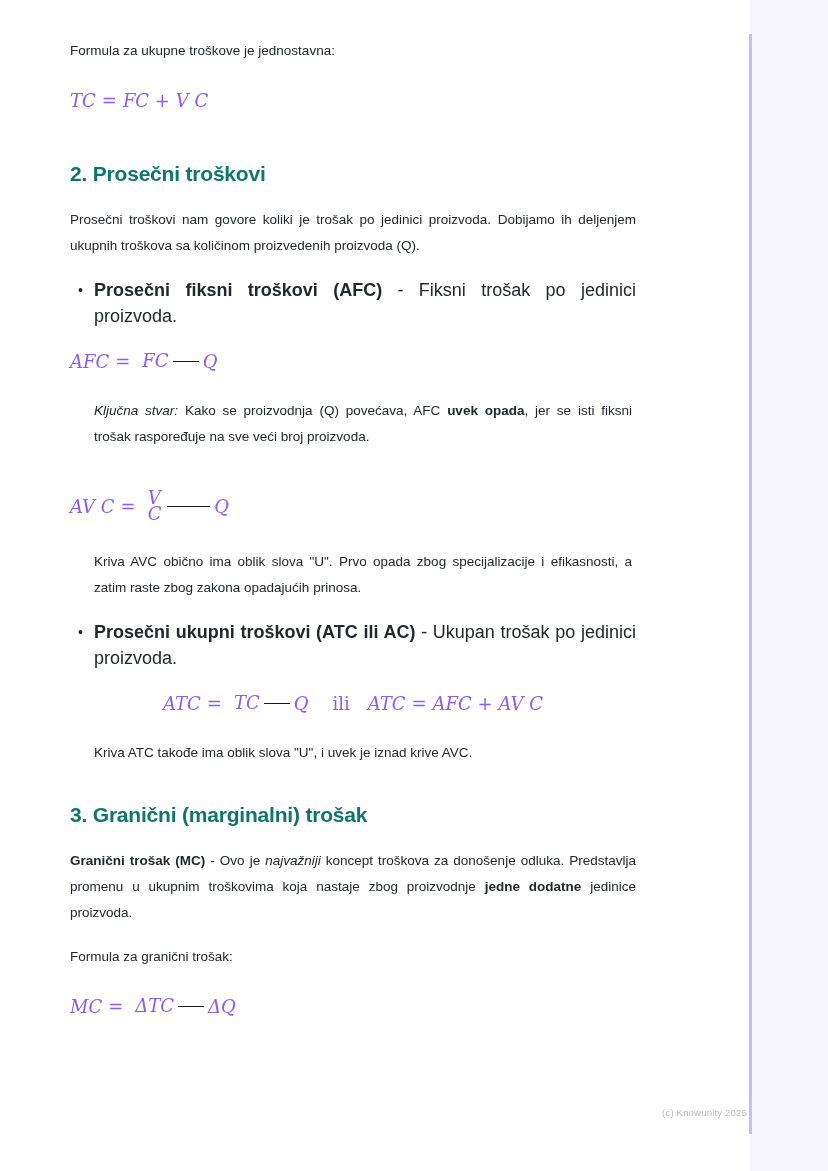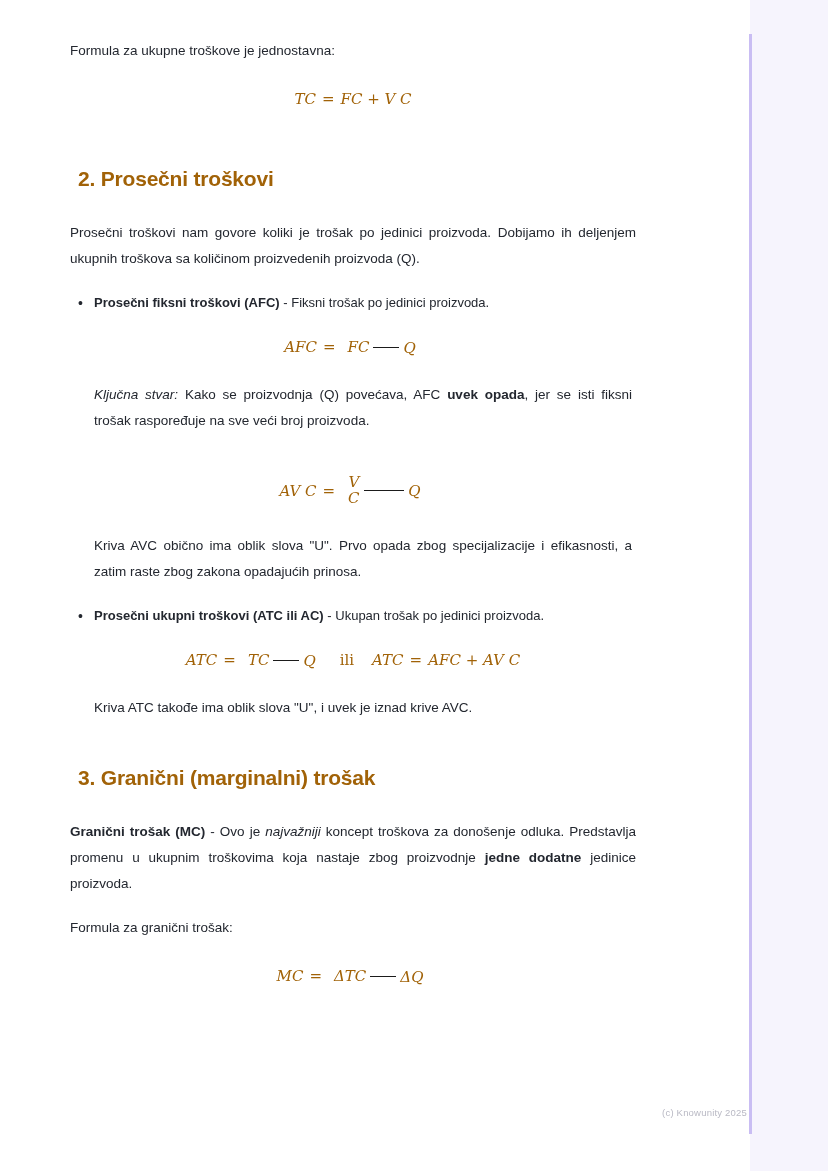--- a/index.html
+++ b/index.html
@@ -58,33 +58,32 @@
   }
 
   .spacer-18 { height: 18px; }
   .spacer-8 { height: 8px; }
   .spacer-22 { height: 22px; }
   .spacer-26 { height: 26px; }
 
   h2.section {
     font-size: 21px;
     font-weight: bold;
-    color: #a16207;
-    margin: 8px;
+    color: #0f766e;
+    margin: 0;
     line-height: 30px;
     letter-spacing: -0.2px;
   }
 
   
   .math {
-    text-align: center;
     font-family: "DejaVu Serif", serif;
     font-style: italic;
-    font-size: 15px;
-    color: #a16207;
+    font-size: 18px;
+    color: #8b5cf6;
   }
   .math-inline-row {
     display: flex;
     justify-content: center;
     align-items: center;
     gap: 18px;
   }
   .frac {
     display: inline-flex;
     flex-direction: row;
@@ -115,21 +114,21 @@
     font-style: normal;
   }
 
   ul.bullets {
     margin: 0;
     padding: 0 0 0 24px;
     list-style: none;
   }
   li.bullet {
     position: relative;
-    font-size: 13px;
+    font-size: 18px;
     line-height: 26px;
     text-align: justify;
     color: #23272f;
     margin: 0;
   }
   li.bullet::before {
     content: "•";
     position: absolute;
     left: -16px;
     top: 0;

